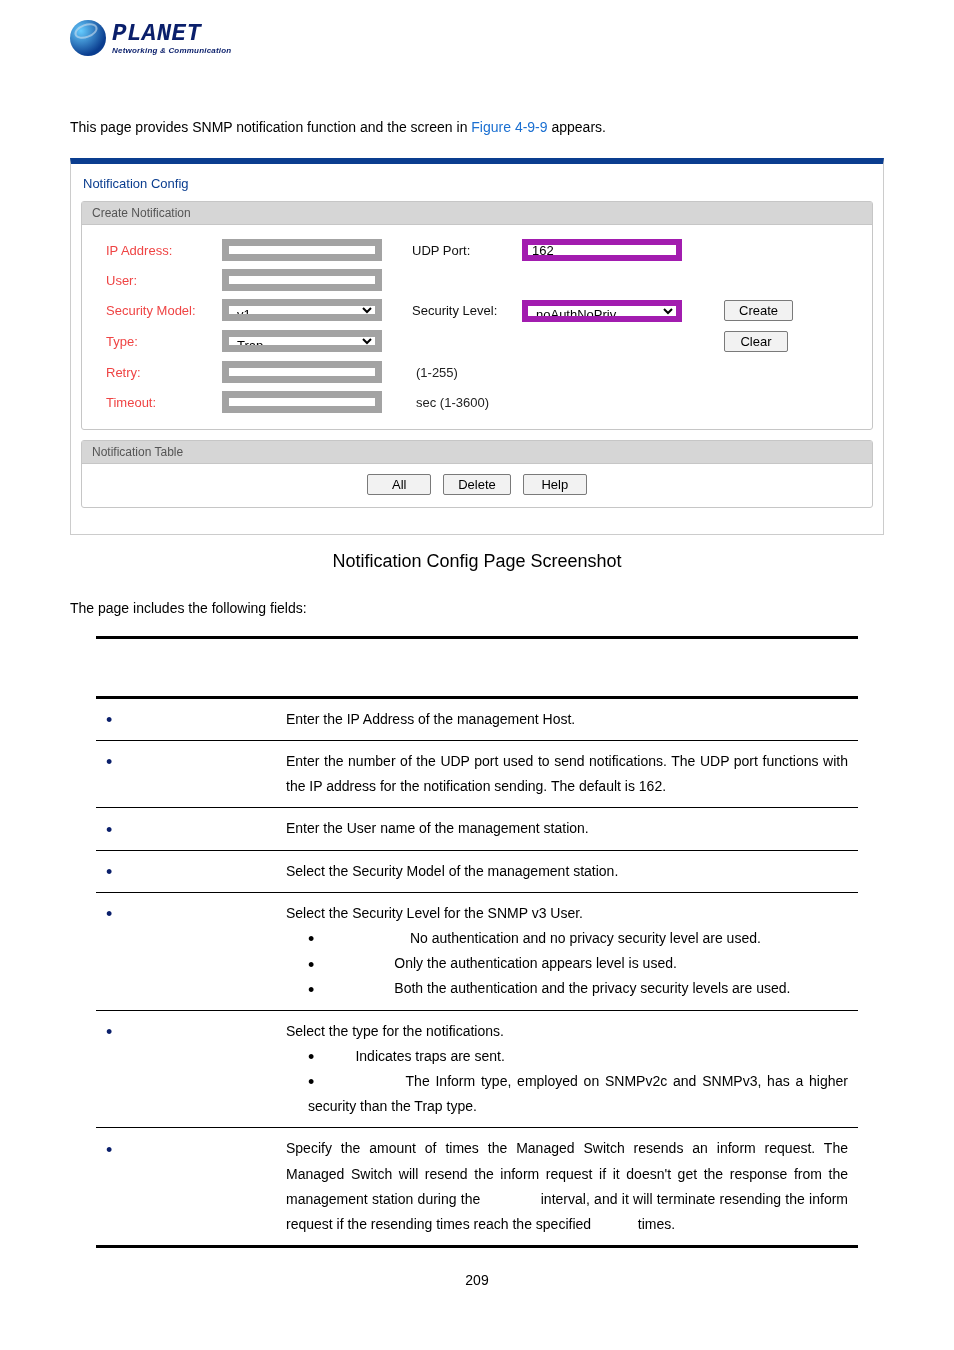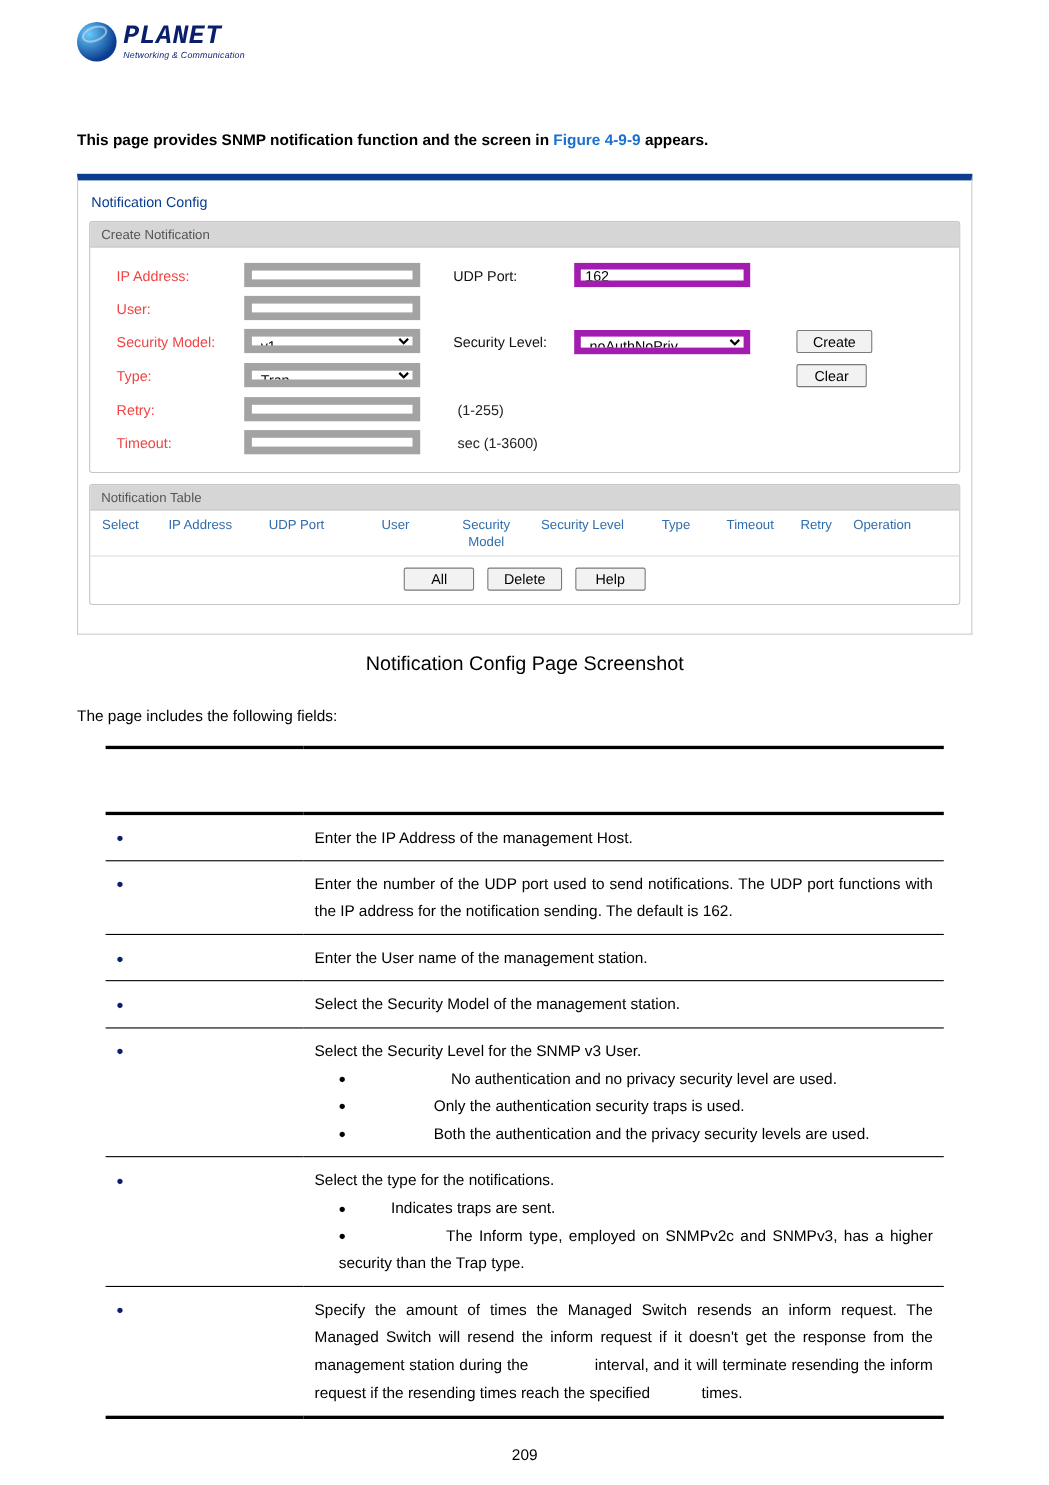--- a/index.html
+++ b/index.html
@@ -43,26 +43,26 @@
     color: #0a1f6b;
     letter-spacing: 0.5px;
     line-height: 1;
   }
   .logo-sub {
     font-family: "Arial Black", Arial, sans-serif;
     font-size: 8px;
     font-style: italic;
     color: #0a1f6b;
     letter-spacing: 0.2px;
+    font-weight: bold;
   }
   .intro {
     padding: 60px 70px 20px 70px;
     font-size: 14px;
     line-height: 1.6;
-    font-weight: bold;
   }
   .intro .figref { color: #1a6fd1; }
   
   
   .panel-wrap {
     margin: 0 70px;
     border-top: 6px solid #0a3d8f;
     background: #fff;
     padding: 8px 10px 16px 10px;
     border-left: 1px solid #ccc;
@@ -322,32 +322,20 @@
       <div class="form-row">
         <div class="form-label">Timeout:</div>
         <div class="form-ctrl"><input type="text" value="" style=""></div>
         <div class="hint">sec (1-3600)</div>
       </div>
     </div>
   </div>
 
   <div class="sub-panel">
     <div class="sub-head">Notification Table</div>
-    <div class="tbl">
-      <div class="th sel">Select</div>
-      <div class="th ip">IP Address</div>
-      <div class="th udp">UDP Port</div>
-      <div class="th usr">User</div>
-      <div class="th sm"><span>Security</span><br><span>Model</span></div>
-      <div class="th sl">Security Level</div>
-      <div class="th tp">Type</div>
-      <div class="th to">Timeout</div>
-      <div class="th rt">Retry</div>
-      <div class="th op">Operation</div>
-    </div>
     <div class="tbl-btns">
       <button class="btn">All</button>
       <button class="btn">Delete</button>
       <button class="btn">Help</button>
     </div>
   </div>
 </div>
 
 <div class="caption">Notification Config Page Screenshot</div>
 
@@ -382,21 +370,21 @@
     </tr>
     <tr>
       <td class="obj"><span class="dot">•</span></td>
       <td>Select the Security Model of the management station.</td>
     </tr>
     <tr>
       <td class="obj"><span class="dot">•</span></td>
       <td>
         <span>Select the Security Level for the SNMP v3 User.</span>
         <div class="desc-sub"><span class="dot">•</span>&nbsp;&nbsp;&nbsp;&nbsp;&nbsp;&nbsp;&nbsp;&nbsp;&nbsp;&nbsp;&nbsp;&nbsp;&nbsp;&nbsp;&nbsp;&nbsp;&nbsp;&nbsp;&nbsp;&nbsp;&nbsp;&nbsp;<span>No authentication and no privacy security level are used.</span></div>
-        <div class="desc-sub"><span class="dot">•</span>&nbsp;&nbsp;&nbsp;&nbsp;&nbsp;&nbsp;&nbsp;&nbsp;&nbsp;&nbsp;&nbsp;&nbsp;&nbsp;&nbsp;&nbsp;&nbsp;&nbsp;&nbsp;<span>Only the authentication security traps is used.</span></div>
+        <div class="desc-sub"><span class="dot">•</span>&nbsp;&nbsp;&nbsp;&nbsp;&nbsp;&nbsp;&nbsp;&nbsp;&nbsp;&nbsp;&nbsp;&nbsp;&nbsp;&nbsp;&nbsp;&nbsp;&nbsp;&nbsp;<span>Only the authentication appears level is used.</span></div>
         <div class="desc-sub"><span class="dot">•</span>&nbsp;&nbsp;&nbsp;&nbsp;&nbsp;&nbsp;&nbsp;&nbsp;&nbsp;&nbsp;&nbsp;&nbsp;&nbsp;&nbsp;&nbsp;&nbsp;&nbsp;&nbsp;<span>Both the authentication and the privacy security levels are used.</span></div>
       </td>
     </tr>
     <tr>
       <td class="obj"><span class="dot">•</span></td>
       <td>
         <span>Select the type for the notifications.</span>
         <div class="desc-sub"><span class="dot">•</span>&nbsp;&nbsp;&nbsp;&nbsp;&nbsp;&nbsp;&nbsp;&nbsp;<span>Indicates traps are sent.</span></div>
         <div class="desc-sub justify"><span class="dot">•</span>&nbsp;&nbsp;&nbsp;&nbsp;&nbsp;&nbsp;&nbsp;&nbsp;&nbsp;&nbsp;&nbsp;&nbsp;&nbsp;&nbsp;<span>The Inform type, employed on SNMPv2c and SNMPv3, has a higher security than the Trap type.</span></div>
       </td>

